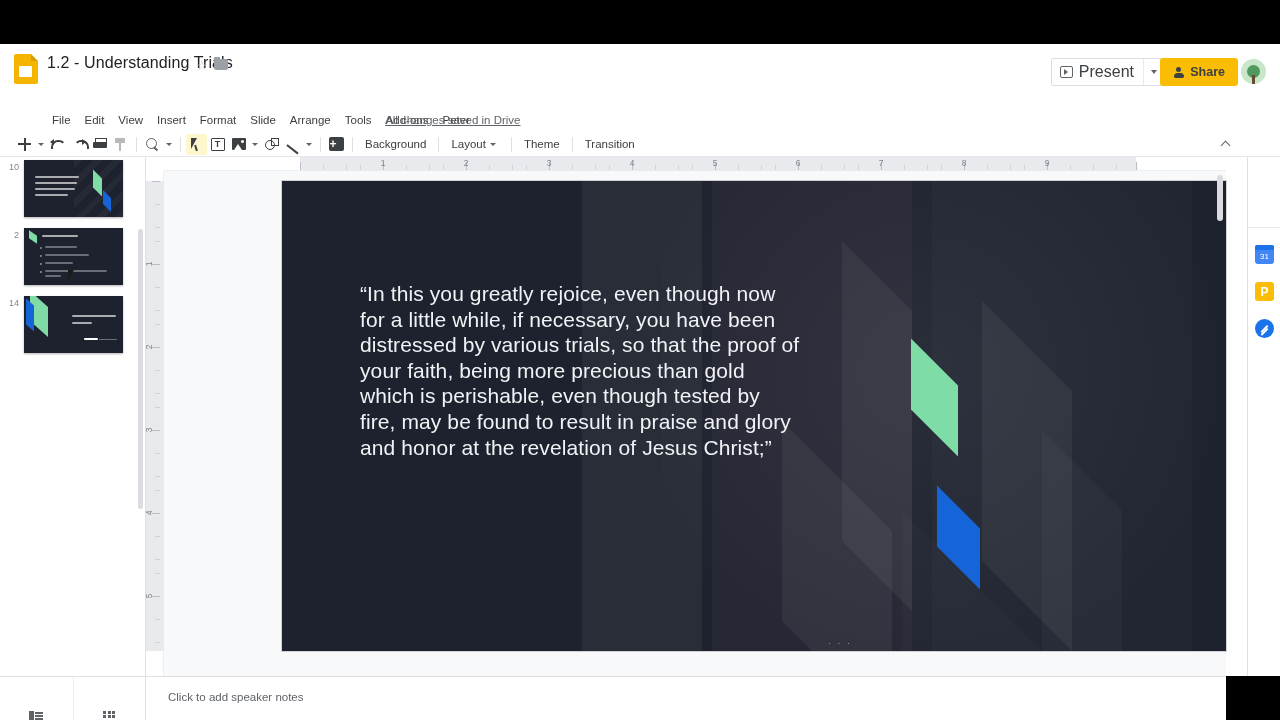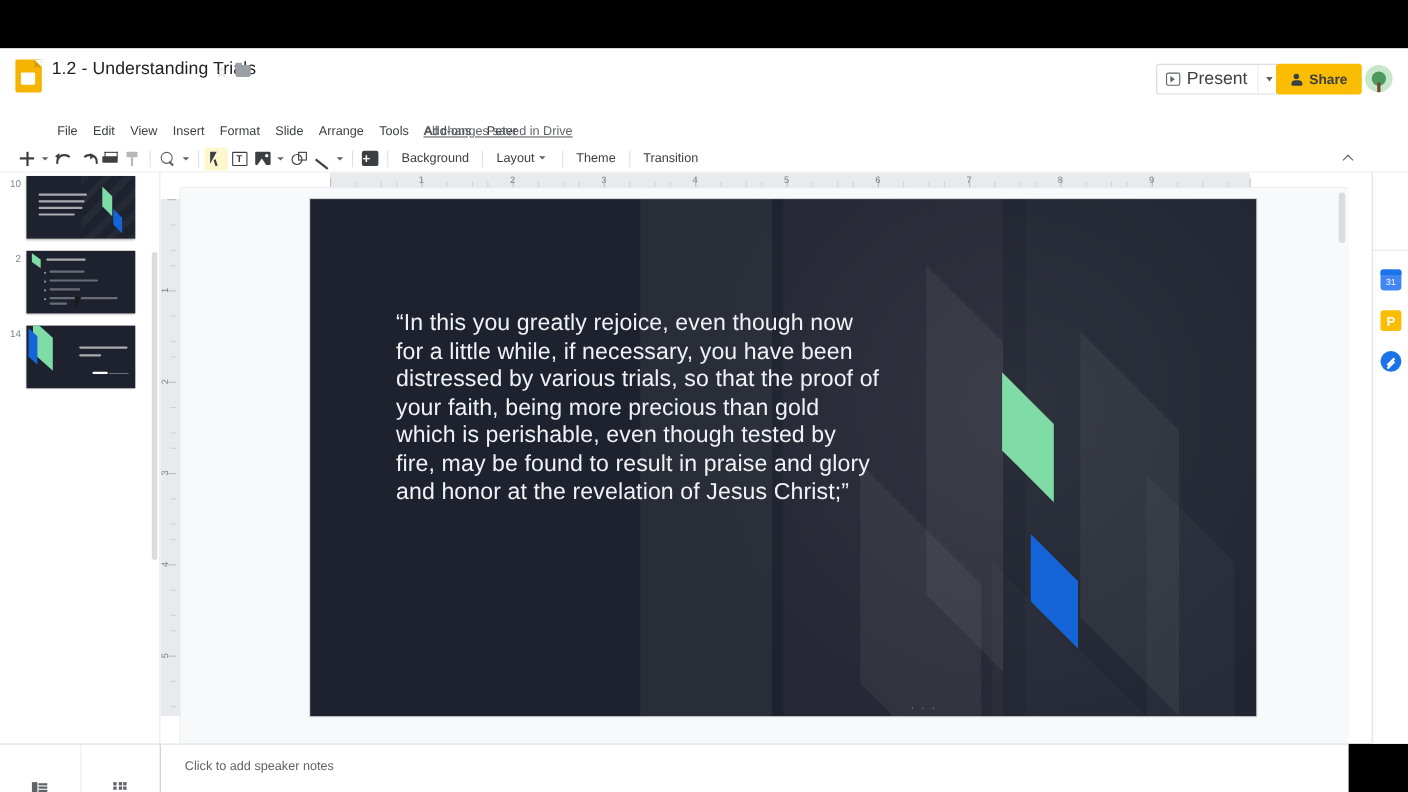--- a/index.html
+++ b/index.html
@@ -229,21 +229,21 @@
   .rh-tick { position: absolute; top: 8px; width: 1px; height: 5px; background: #cfd4d8; }
   .rh-tick.major { top: 5px; height: 8px; background: #b9bfc4; }
   .rh-label { position: absolute; top: 1px; font-size: 8.5px; color: #80868b; transform: translateX(-50%); }
   .rv-tick { position: absolute; left: 9px; width: 5px; height: 1px; background: #cfd4d8; }
   .rv-tick.major { left: 6px; width: 8px; background: #b9bfc4; }
   .rv-label { position: absolute; left: 1px; font-size: 8.5px; color: #80868b; transform: translateY(-50%) rotate(-90deg); }
   .rh-active { position: absolute; top: 0; height: 14px; background: #e8eaed; }
   .rv-active { position: absolute; left: 0; width: 18px; background: #e8eaed; }
 
   
-  .slide-wrap { position: absolute; left: 136px; top: 24px; width: 860px; height: 470px; }
+  .slide-wrap { position: absolute; left: 136px; top: 24px; width: 944px; height: 470px; }
   .slide {
     position: absolute; inset: 0; background: #1e222e; overflow: hidden;
     box-shadow: 0 0 0 1px #d0d3d6;
   }
   .deco-layer { position: absolute; inset: 0; overflow: hidden; }
   .stripe {
     position: absolute; background: rgba(255,255,255,.030);
     transform: skewY(45deg); transform-origin: top left;
   }
   .stripe.d2 { background: rgba(255,255,255,.052); }

